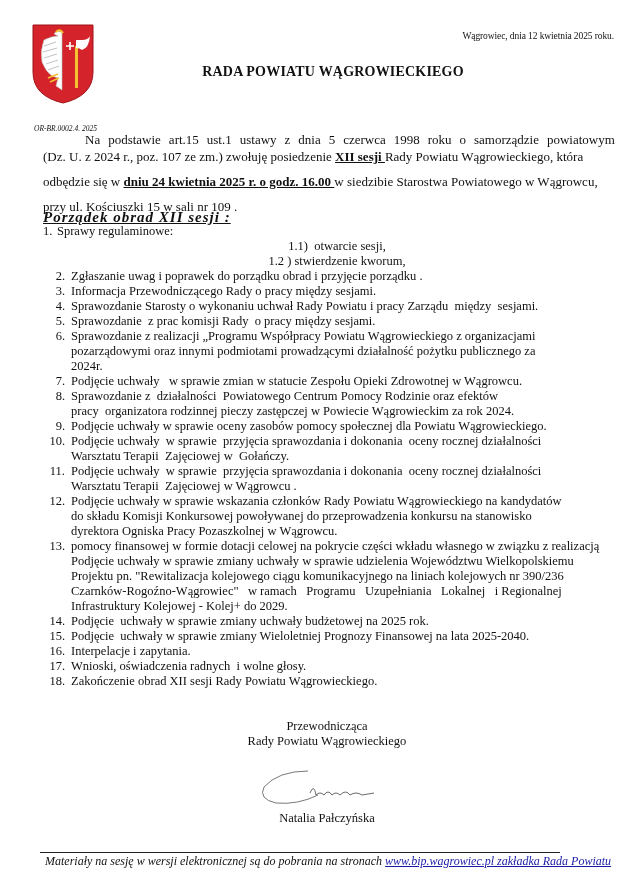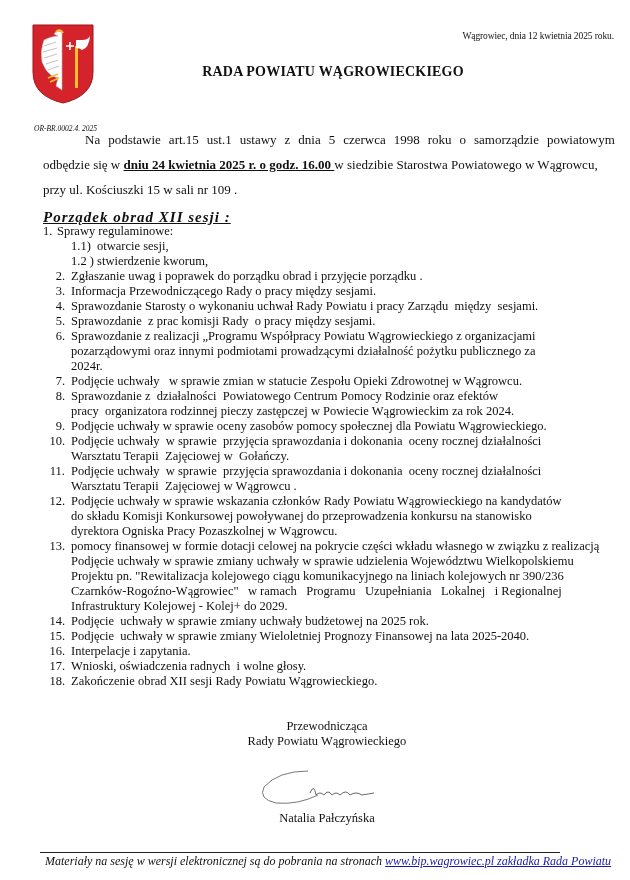--- a/index.html
+++ b/index.html
@@ -17,21 +17,21 @@
   .intro { left: 43px; top: 131px; width: 572px; font-size: 13px; line-height: 17px; text-align: justify; }
   .intro .line { display: block; white-space: nowrap; margin-top: 8px; }
   .intro .j { display: flex; justify-content: space-between; white-space: nowrap; }
   .intro .indent { padding-left: 42px; }
   .u { text-decoration: underline; font-weight: bold; }
   .agenda-head { left: 43px; top: 209px; font-size: 15px; font-weight: bold; font-style: italic; text-decoration: underline; letter-spacing: 1px; }
   .agenda { left: 43px; top: 224px; width: 560px; font-size: 12.5px; line-height: 15px; }
   .item { display: flex; }
   .num { flex: 0 0 auto; }
   .txt { flex: 1 1 auto; }
-  .sub { padding-left: 14px; }
+  .sub { padding-left: 14px; text-align: center; }
   .sig { left: 0; width: 630px; text-align: center; font-size: 12.5px; line-height: 15px; padding-left: 24px; box-sizing: border-box; }
   .sig-title { top: 719px; }
   .sig-svg { left: 258px; top: 765px; width: 140px; height: 48px; }
   .sig-name { top: 811px; }
   .footer-rule { left: 40px; top: 852px; width: 520px; height: 1px; background: #222; }
   .footer { left: 45px; top: 854px; font-size: 12px; font-style: italic; white-space: nowrap; }
   .footer a { color: #1a1aa6; text-decoration: underline; }
 </style>
 </head>
 <body>
@@ -64,20 +64,23 @@
       <span>z</span>
       <span>dnia</span>
       <span>5</span>
       <span>czerwca</span>
       <span>1998</span>
       <span>roku</span>
       <span>o</span>
       <span>samorządzie</span>
       <span>powiatowym</span>
     </span>
+  <span class="j">
+    <span><span>(Dz. U. z 2024 r.,  poz. 107 ze zm.) zwołuję posiedzenie </span><span class="u">XII  sesji </span><span> Rady Powiatu Wągrowieckiego, która</span></span>
+  </span>
   <span class="line"><span>odbędzie się w </span><span class="u">dniu 24  kwietnia  2025 r. o godz. 16.00 </span><span> w siedzibie Starostwa Powiatowego w Wągrowcu,</span></span>
   <span class="line">przy ul. Kościuszki 15 w sali nr 109 .</span>
 </div>
 
 <div class="abs agenda-head">Porządek obrad XII sesji :</div>
 <div class="abs agenda" id="agenda">
     <div class="item">
       <span class="num" style="width: 14px;">1.</span>
       <span class="txt">
         <div style="white-space: pre;">Sprawy regulaminowe:</div>

